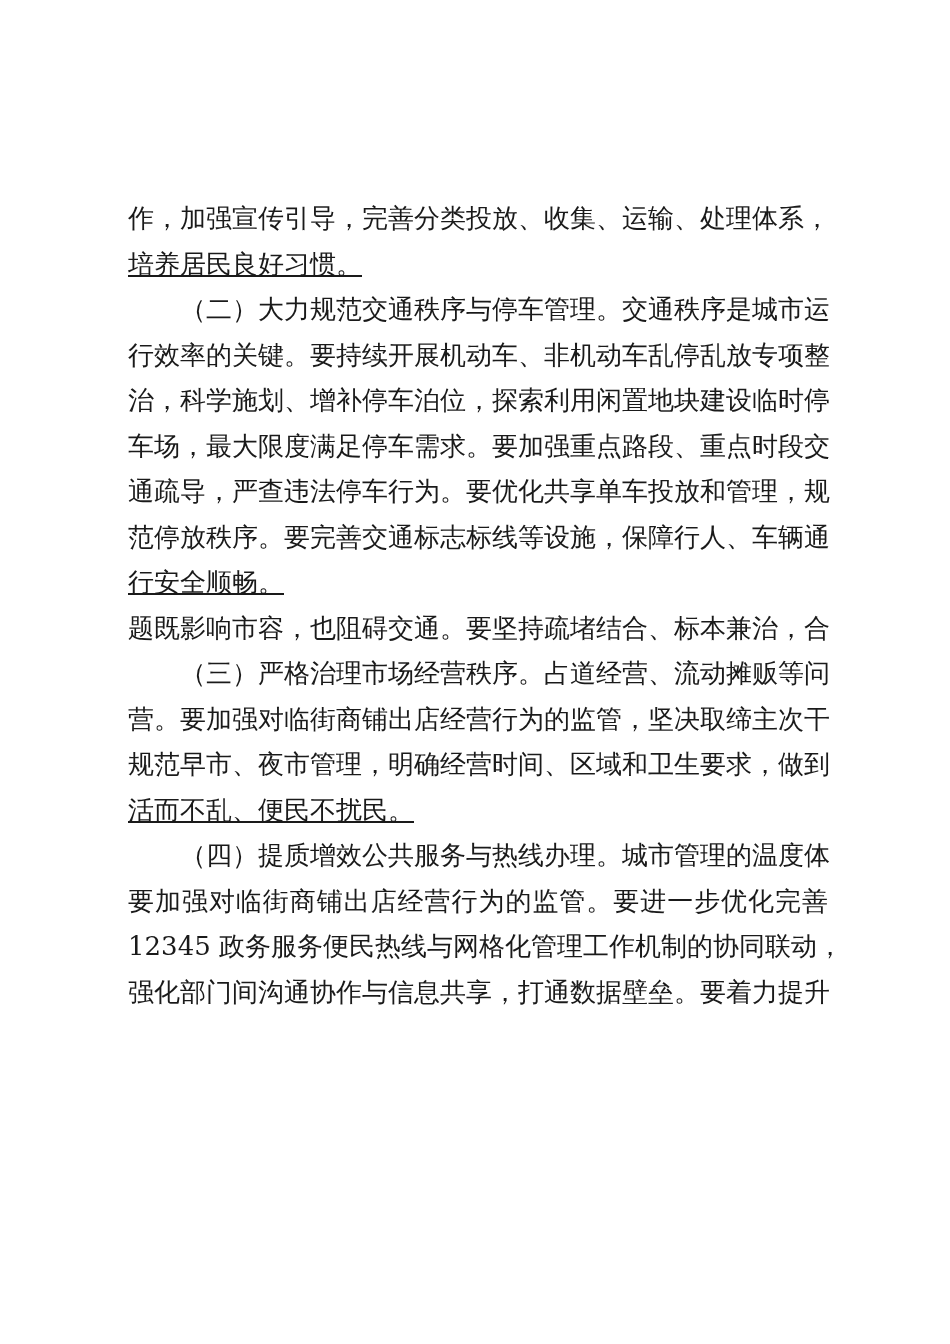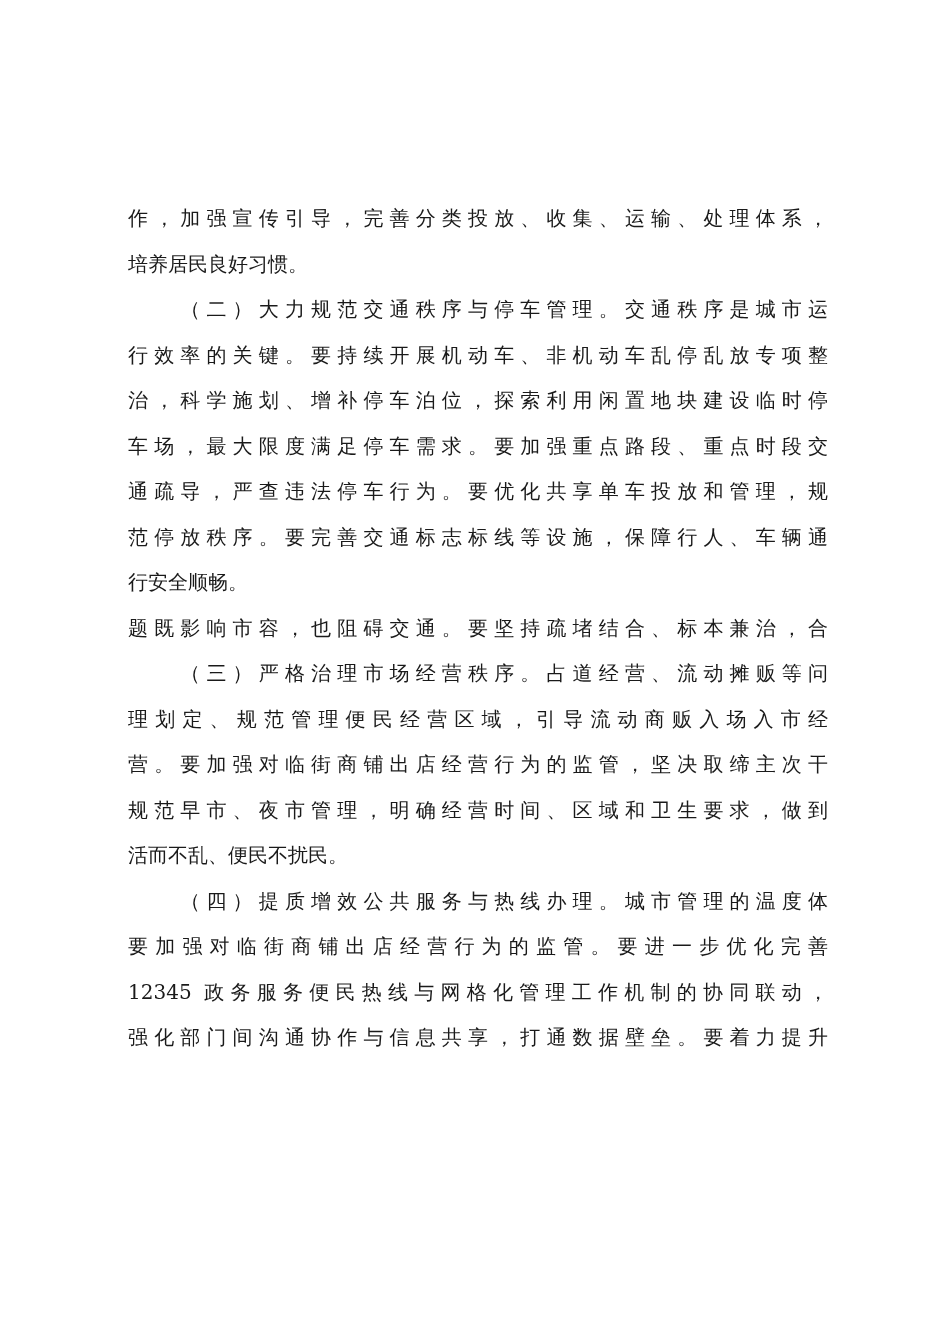--- a/index.html
+++ b/index.html
@@ -22,28 +22,29 @@
     width: 700px;
   }
   .para {
     margin: 0;
     padding: 0;
   }
   .line {
     display: block;
     height: 45.5px;
     line-height: 45.5px;
-    font-size: 20px;
+    font-size: 26px;
     white-space: nowrap;
     text-align: justify;
     text-align-last: justify;
     letter-spacing: 0;
   }
   .line.last {
     text-align-last: left;
+    text-decoration: underline;
   }
 </style>
 </head>
 <body>
 
 <div class="page">
 
   <div class="para">
     <span class="line">作，加强宣传引导，完善分类投放、收集、运输、处理体系，</span>
     <span class="line last">培养居民良好习惯。</span>
@@ -55,21 +56,20 @@
     <span class="line">治，科学施划、增补停车泊位，探索利用闲置地块建设临时停</span>
     <span class="line">车场，最大限度满足停车需求。要加强重点路段、重点时段交</span>
     <span class="line">通疏导，严查违法停车行为。要优化共享单车投放和管理，规</span>
     <span class="line">范停放秩序。要完善交通标志标线等设施，保障行人、车辆通</span>
     <span class="line last">行安全顺畅。</span>
   </div>
 
   <div class="para">
     <span class="line">题既影响市容，也阻碍交通。要坚持疏堵结合、标本兼治，合</span>
     <span class="line">　　（三）严格治理市场经营秩序。占道经营、流动摊贩等问</span>
-    <span class="line">理划定、规范管理便民经营区域，引导流动商贩入场入市经</span>
     <span class="line">营。要加强对临街商铺出店经营行为的监管，坚决取缔主次干</span>
     <span class="line">规范早市、夜市管理，明确经营时间、区域和卫生要求，做到</span>
     <span class="line last">活而不乱、便民不扰民。</span>
   </div>
 
   <div class="para">
     <span class="line">　　（四）提质增效公共服务与热线办理。城市管理的温度体</span>
     <span class="line">要加强对临街商铺出店经营行为的监管。要进一步优化完善</span>
     <span class="line">12345 政务服务便民热线与网格化管理工作机制的协同联动，</span>
     <span class="line">强化部门间沟通协作与信息共享，打通数据壁垒。要着力提升</span>

